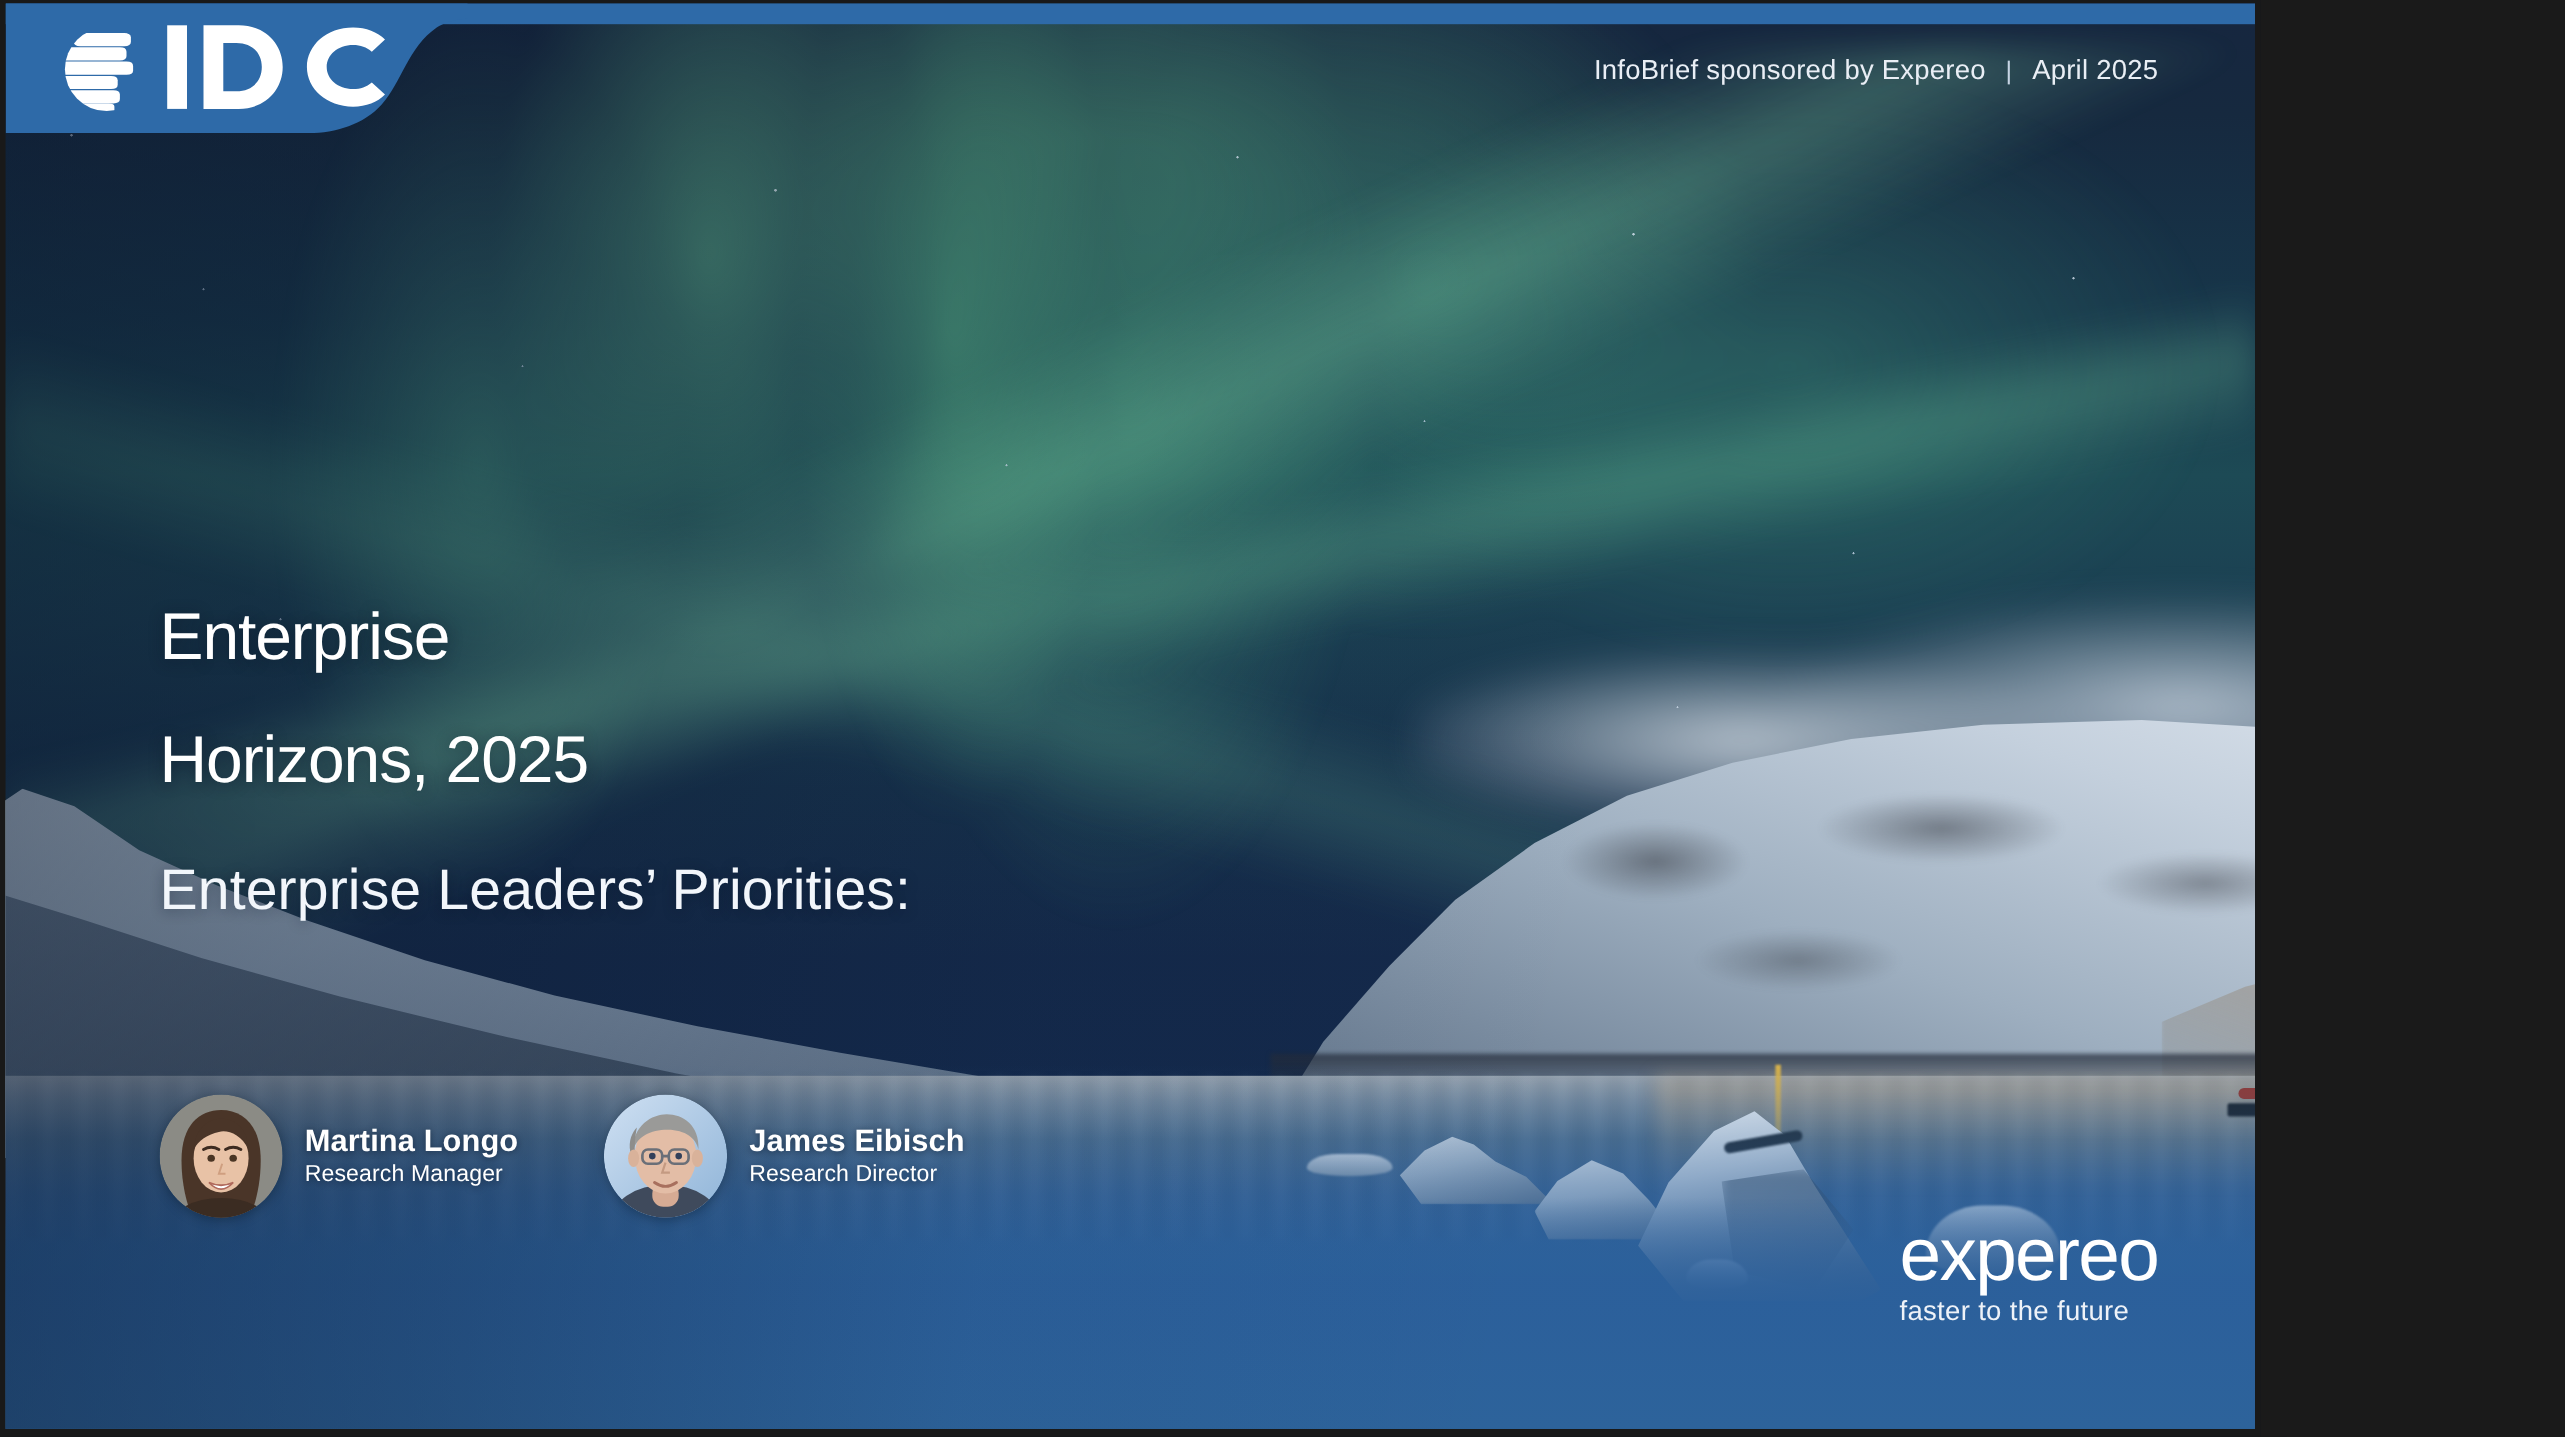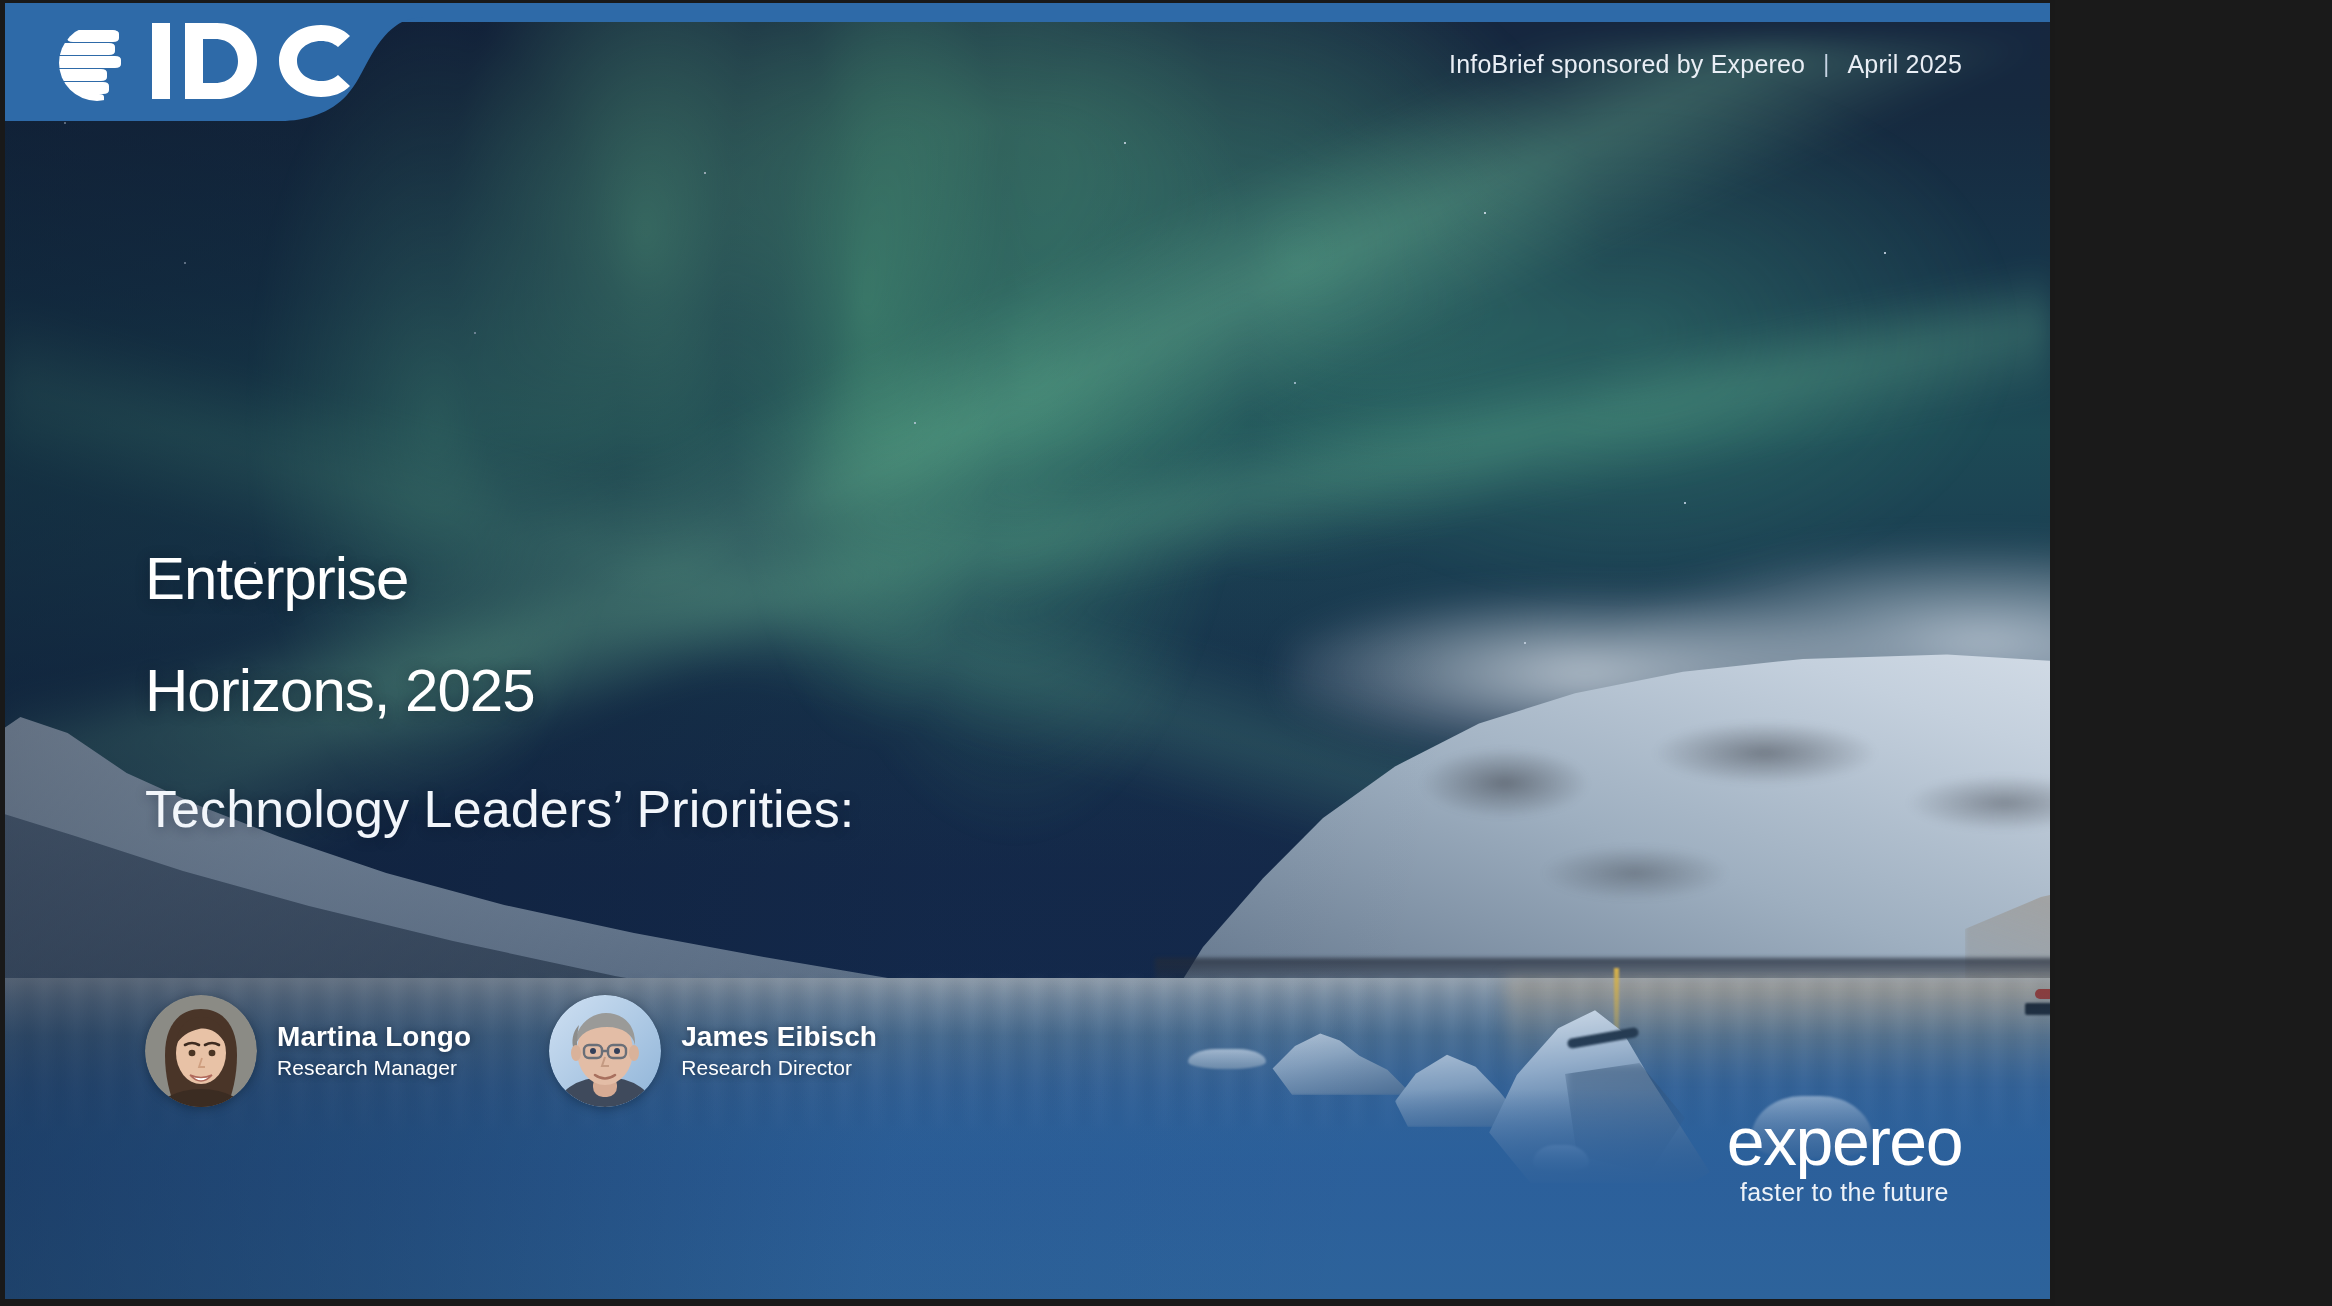--- a/index.html
+++ b/index.html
@@ -446,21 +446,21 @@
     letter-spacing: 0.1px;
     text-shadow: 0 1px 6px rgba(8,18,34,0.5);
   }
 
   
   .expereo {
     position: absolute;
     right: 88px;
     bottom: 92px;
     z-index: 7;
-    text-align: center;
+    text-align: left;
     color: #ffffff;
     margin-left: 32px;
   }
   .expereo-word {
     font-family: "Liberation Sans Narrow", "Liberation Sans", sans-serif;
     font-size: 68px;
     font-weight: 300;
     line-height: 64px;
     letter-spacing: -1.5px;
   }
@@ -554,21 +554,21 @@
     <span class="sep">|</span>
     <span>April 2025</span>
   </div>
 
   <div class="title-block">
     <div class="title-line">Enterprise</div>
     <div class="title-line">Horizons, 2025</div>
   </div>
 
   <div class="subtitle-block">
-    <div class="subtitle-line">Technology Leaders’ Priorities:</div>
+    <div class="subtitle-line">Enterprise Leaders’ Priorities:</div>
   </div>
 
   <div class="authors">
 
     <div class="author">
       <div class="avatar">
         <svg width="112" height="112" viewBox="0 0 112 112" xmlns="http://www.w3.org/2000/svg">
           <defs>
             <clipPath id="c2">
                 <circle cx="56" cy="56" r="56"></circle>

